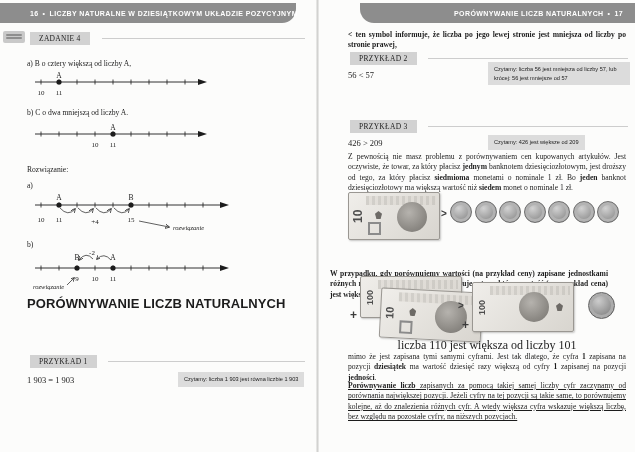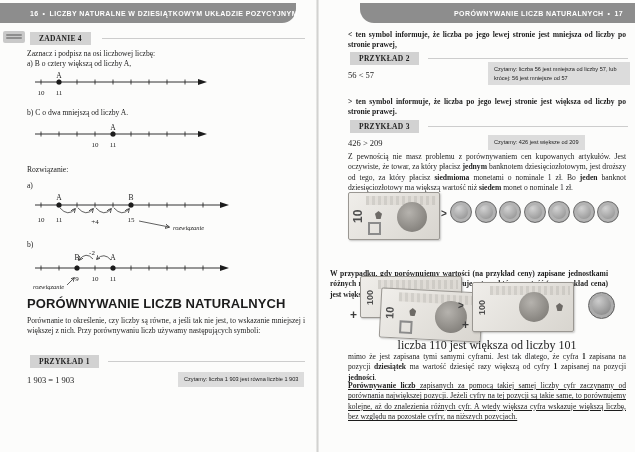--- a/index.html
+++ b/index.html
@@ -15,21 +15,21 @@
   .hdr-left{left:0;width:296px;border-radius:0 0 14px 0;padding-left:30px;}
   .hdr-right{left:360px;width:275px;border-radius:0 0 0 14px;justify-content:flex-end;padding-right:12px;}
   .hdr span{margin-right:4px;white-space:nowrap;}
   .hdr-right span{margin-right:0;margin-left:4px;}
 
   .margin-tag{position:absolute;left:3px;top:31px;width:22px;height:12px;background:#c9c9c9;
               border-radius:2px;padding:2px 2px;box-sizing:border-box;}
   .mt-line{display:block;height:2px;background:#8e8e8e;margin:1px 1px;border-radius:1px;}
 
   
-  .badge{position:absolute;background:#d2d2d2;font-weight:bold;font-size:7.5px;
+  .badge{position:absolute;background:#d2d2d2;font-weight:normal;font-size:7.5px;
          padding:2px 9px;color:#222;letter-spacing:.3px;white-space:nowrap;}
   .rule{position:absolute;height:1px;background:#cdcdcd;}
 
   
   .txt{position:absolute;font-size:7.6px;line-height:1.38;text-align:justify;}
   .nowrap{white-space:nowrap;text-align:left;}
   .bold{font-weight:bold;}
   .sec-heading{position:absolute;font-family:"Liberation Sans",sans-serif;font-weight:bold;
                font-size:13px;letter-spacing:.1px;white-space:nowrap;}
   .expr{position:absolute;font-size:8.5px;white-space:nowrap;}
@@ -90,21 +90,20 @@
   <div class="spine"></div>
 
   <div class="margin-tag">
     <i class="mt-line"></i>
     <i class="mt-line"></i>
   </div>
 
   <div class="badge" style="left:30px;top:32px;">ZADANIE 4</div>
   <div class="rule" style="left:102px;top:38px;width:203px;"></div>
 
-  <div class="txt nowrap" style="left:27px;top:49px;">Zaznacz i podpisz na osi liczbowej liczbę:</div>
   <div class="txt nowrap" style="left:27px;top:59px;">a) B o cztery większą od liczby A,</div>
 
   <svg style="position:absolute;left:33px;top:72px;" width="180" height="28" viewBox="0 0 180 28">
     <line x1="2" y1="10" x2="166" y2="10" stroke-width="0.9"></line>
     <polygon points="165,7 174,10 165,13" fill="#1c1c1c" stroke="none"></polygon>
     <line x1="8" y1="7.5" x2="8" y2="12.5" stroke-width="0.8"></line>
       <line x1="26" y1="7.5" x2="26" y2="12.5" stroke-width="0.8"></line>
     <line x1="44" y1="7.5" x2="44" y2="12.5" stroke-width="0.8"></line>
       <line x1="62" y1="7.5" x2="62" y2="12.5" stroke-width="0.8"></line>
     <line x1="80" y1="7.5" x2="80" y2="12.5" stroke-width="0.8"></line>
@@ -193,35 +192,33 @@
     <path d="M60,11 Q53,3 46,12" stroke-width="0.7" marker-end="url(#ah)"></path>
     <text x="59" y="6.5" text-anchor="middle">-2</text>
     <text x="44" y="33" text-anchor="middle">9</text>
     <text x="62" y="33" text-anchor="middle">10</text>
     <text x="80" y="33" text-anchor="middle">11</text>
     <path d="M34,37 L41,30" stroke-width="0.7" marker-end="url(#ah)"></path>
     <text class="annot" x="0" y="41">rozwiązanie</text>
   </svg>
 
   <div class="sec-heading" style="left:27px;top:296px;">PORÓWNYWANIE LICZB NATURALNYCH</div>
-  <div class="txt" style="left:27px;top:316px;width:278px;">Porównanie to określenie, czy liczby są równe, a jeśli tak nie jest, to wskazanie mniejszej i większej z nich. Przy porównywaniu liczb używamy następujących symboli:</div>
 
   <div class="badge" style="left:30px;top:355px;">PRZYKŁAD 1</div>
   <div class="rule" style="left:108px;top:361px;width:197px;"></div>
   <div class="expr" style="left:27px;top:375px;">1 903 = 1 903</div>
   <div class="note-box" style="left:178px;top:372px;white-space:nowrap;">Czytamy: liczba 1 903 jest równa liczbie 1 903</div>
 
   <div class="txt bold" style="left:348px;top:30px;width:278px;">&lt; ten symbol informuje, że liczba po jego lewej stronie jest mniejsza od liczby po stronie prawej,</div>
 
   <div class="badge" style="left:350px;top:52px;">PRZYKŁAD 2</div>
   <div class="rule" style="left:428px;top:58px;width:200px;"></div>
   <div class="expr" style="left:348px;top:70px;">56 &lt; 57</div>
   <div class="note-box" style="left:488px;top:62px;width:130px;">Czytamy: liczba 56 jest mniejsza od liczby 57, lub krócej: 56 jest mniejsze od 57</div>
 
-  <div class="txt bold" style="left:348px;top:97px;width:278px;">&gt; ten symbol informuje, że liczba po jego lewej stronie jest większa od liczby po stronie prawej.</div>
 
   <div class="badge" style="left:350px;top:120px;">PRZYKŁAD 3</div>
   <div class="rule" style="left:428px;top:126px;width:200px;"></div>
   <div class="expr" style="left:348px;top:138px;">426 &gt; 209</div>
   <div class="note-box" style="left:488px;top:135px;white-space:nowrap;">Czytamy: 426 jest większe od 209</div>
 
   <div class="txt" style="left:348px;top:152px;width:278px;"><span>Z pewnością nie masz problemu z porównywaniem cen kupowanych artykułów. Jest oczywiste, że towar, za który płacisz </span><b>jednym</b><span> banknotem dziesięciozłotowym, jest droższy od tego, za który płacisz </span><b>siedmioma</b><span> monetami o nominale 1 zł. Bo </span><b>jeden</b><span> banknot dziesięciozłotowy ma większą wartość niż </span><b>siedem</b><span> monet o nominale 1 zł.</span></div>
 
   <div class="banknote" style="left:348px;top:192px;width:90px;height:46px;">
     <span class="denom-v" style="font-size:12px;">10</span>

